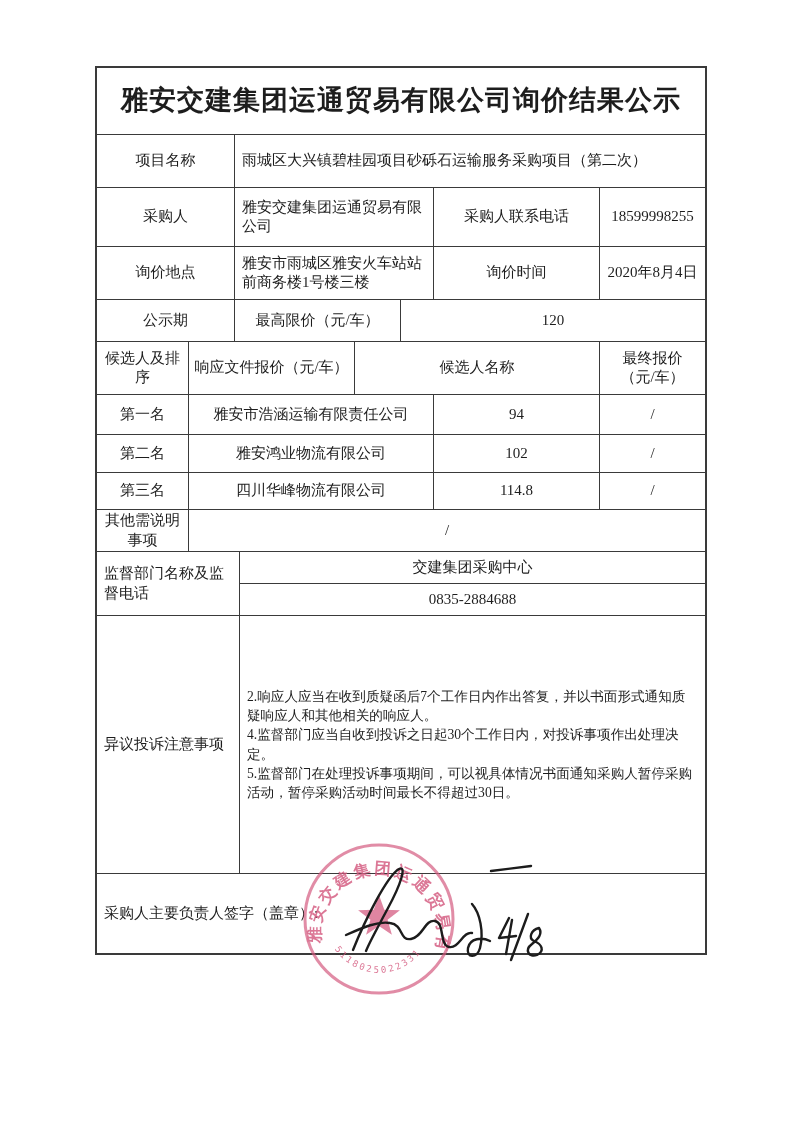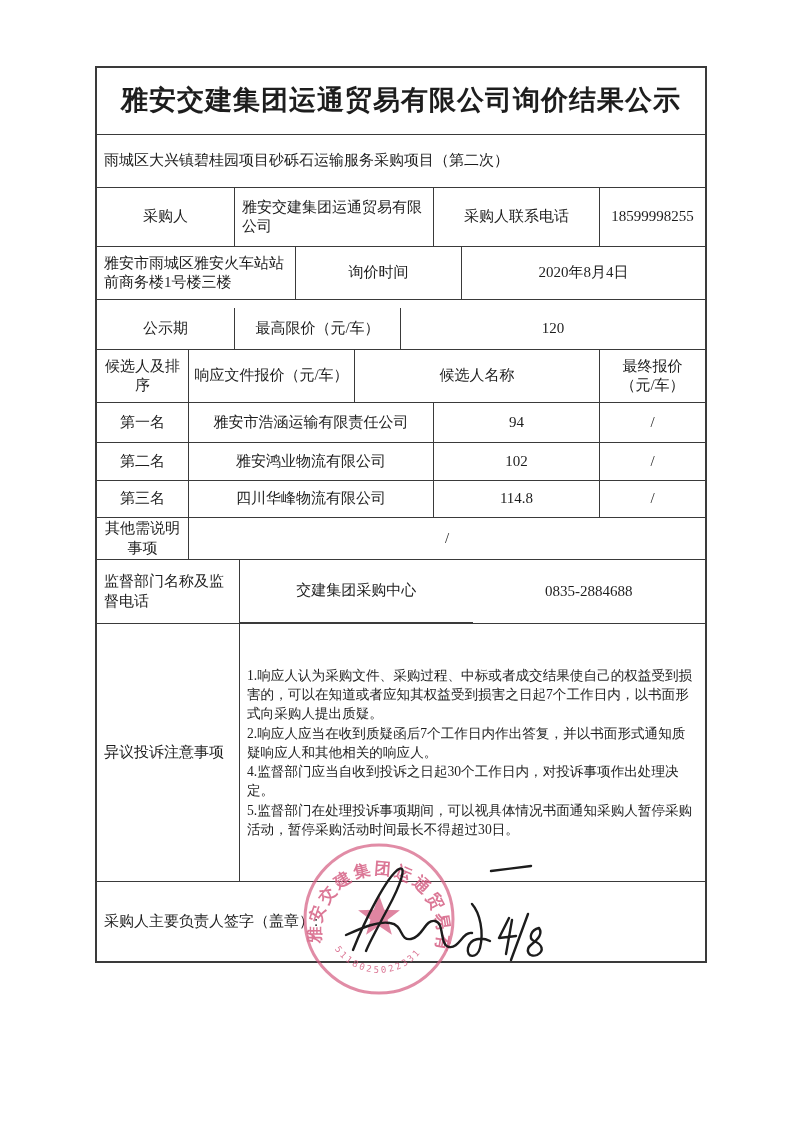--- a/index.html
+++ b/index.html
@@ -32,57 +32,59 @@
     font-weight:700;font-size:27px;letter-spacing:1px;
     padding:16px;
   }
   .w138{width:138px;flex:0 0 138px;}
   .w199{width:199px;flex:0 0 199px;}
   .w166{width:166px;flex:0 0 166px;}
   .w92{width:92px;flex:0 0 92px;}
   .w245{width:245px;flex:0 0 245px;}
   .w143{width:143px;flex:0 0 143px;}
   .grow{flex:1 1 auto;}
-  .sup-col{padding:0;align-items:stretch;}
+  .sup-col{flex-direction:column;padding:0;align-items:stretch;}
   .sup-sub{flex:1 1 50%;display:flex;align-items:center;justify-content:center;box-sizing:border-box;}
   .sup-sub:first-child{border-bottom:1px solid #3a3a3a;}
   .complaint-body{font-size:13.6px;line-height:1.42;text-align:left;}
   .complaint-body div{margin:0;}
   .stamp{position:absolute;left:299px;top:839px;opacity:0.82;pointer-events:none;}
   .signature{position:absolute;left:333px;top:856px;pointer-events:none;}
 </style>
 </head>
 <body>
 
 <div class="page">
 
   <div class="doc-table">
 
     <div class="row" style="height:67px;">
       <div class="cell grow title-cell">雅安交建集团运通贸易有限公司询价结果公示</div>
     </div>
 
     <div class="row" style="height:53px;">
+      <div class="cell w138">项目名称</div>
       <div class="cell grow left">雨城区大兴镇碧桂园项目砂砾石运输服务采购项目（第二次）</div>
     </div>
 
     <div class="row" style="height:59px;">
       <div class="cell w138">采购人</div>
       <div class="cell w199 left">雅安交建集团运通贸易有限公司</div>
       <div class="cell w166">采购人联系电话</div>
       <div class="cell grow">18599998255</div>
     </div>
 
     <div class="row" style="height:53px;">
+      <div class="cell w138">询价地点</div>
       <div class="cell w199 left">雅安市雨城区雅安火车站站前商务楼1号楼三楼</div>
       <div class="cell w166">询价时间</div>
       <div class="cell grow">2020年8月4日</div>
     </div>
 
-    <div class="row" style="height:42px;margin-top:8px;">
+    <div class="row" style="height:42px;">
       <div class="cell w138">公示期</div>
       <div class="cell w166">最高限价（元/车）</div>
       <div class="cell grow">120</div>
     </div>
 
     <div class="row" style="height:53px;">
       <div class="cell w92">候选人及排序</div>
       <div class="cell w166 nowrap">响应文件报价（元/车）</div>
       <div class="cell w245">候选人名称</div>
       <div class="cell grow">最终报价（元/车）</div>
@@ -119,21 +121,20 @@
       <div class="cell grow sup-col">
         <div class="sup-sub">交建集团采购中心</div>
         <div class="sup-sub">0835-2884688</div>
       </div>
     </div>
 
     <div class="row" style="height:258px;">
       <div class="cell w143 left">异议投诉注意事项</div>
       <div class="cell grow left">
         <div class="complaint-body">
-          <div>1.响应人认为采购文件、采购过程、中标或者成交结果使自己的权益受到损害的，可以在知道或者应知其权益受到损害之日起7个工作日内，以书面形式向采购人提出质疑。</div>
           <div>2.响应人应当在收到质疑函后7个工作日内作出答复，并以书面形式通知质疑响应人和其他相关的响应人。</div>
           <div>4.监督部门应当自收到投诉之日起30个工作日内，对投诉事项作出处理决定。</div>
           <div>5.监督部门在处理投诉事项期间，可以视具体情况书面通知采购人暂停采购活动，暂停采购活动时间最长不得超过30日。</div>
         </div>
       </div>
     </div>
 
     <div class="row" style="height:79px;">
       <div class="cell grow left">采购人主要负责人签字（盖章）:</div>
     </div>

